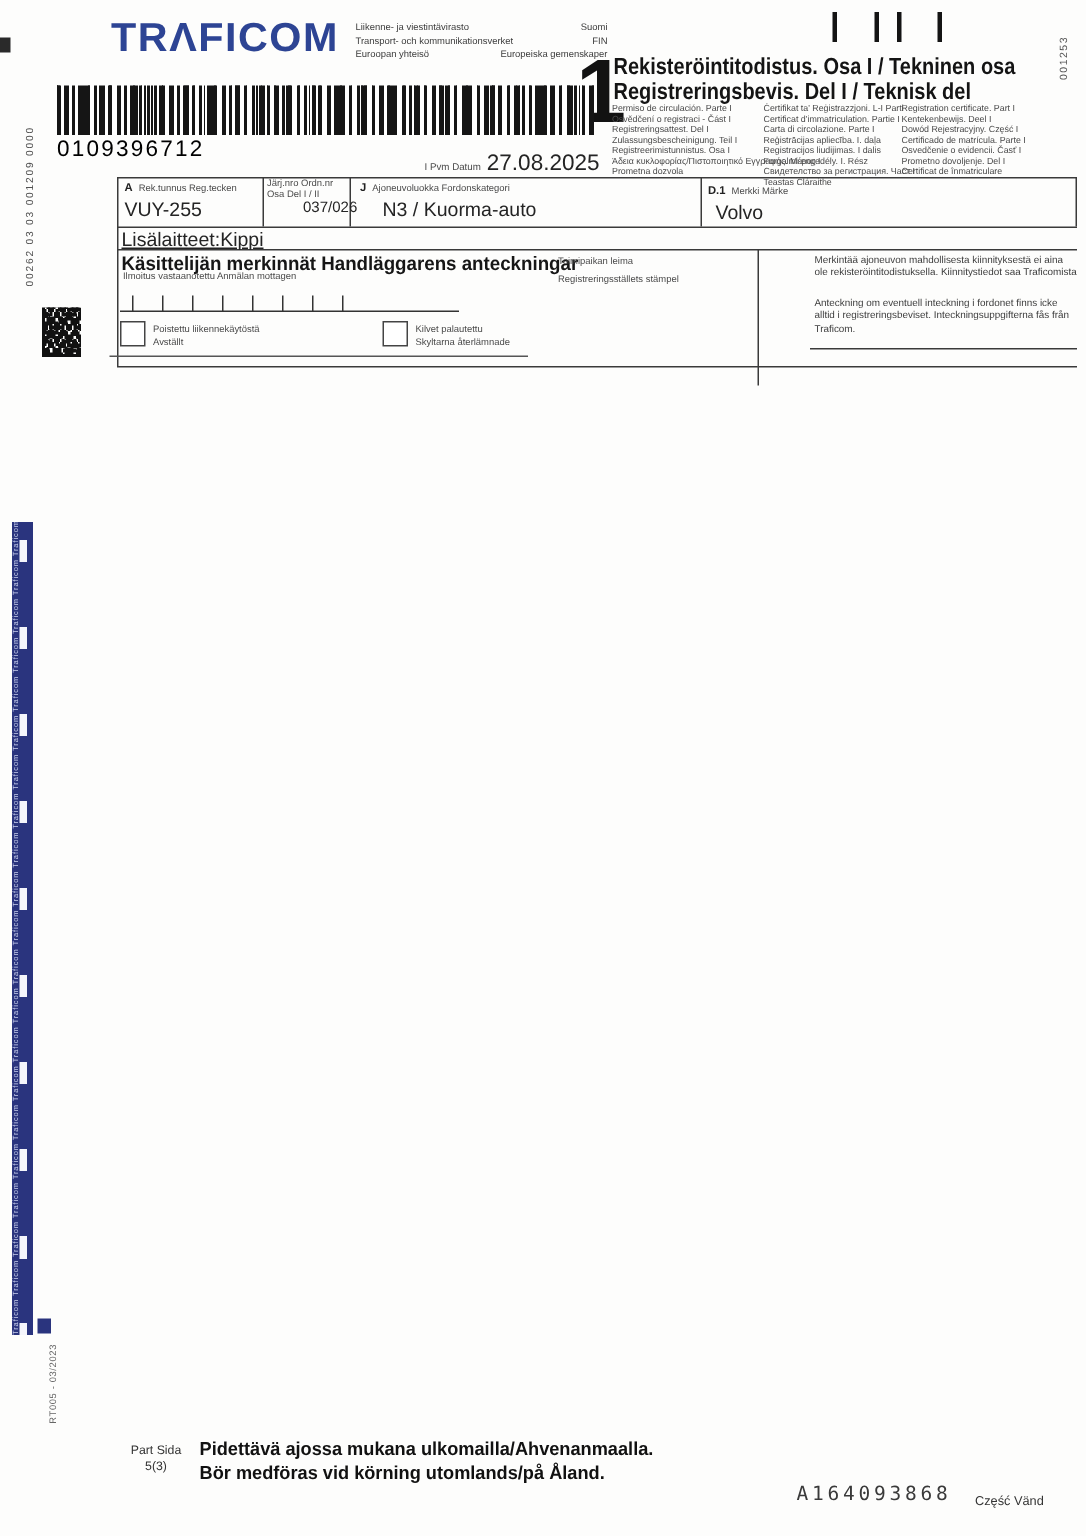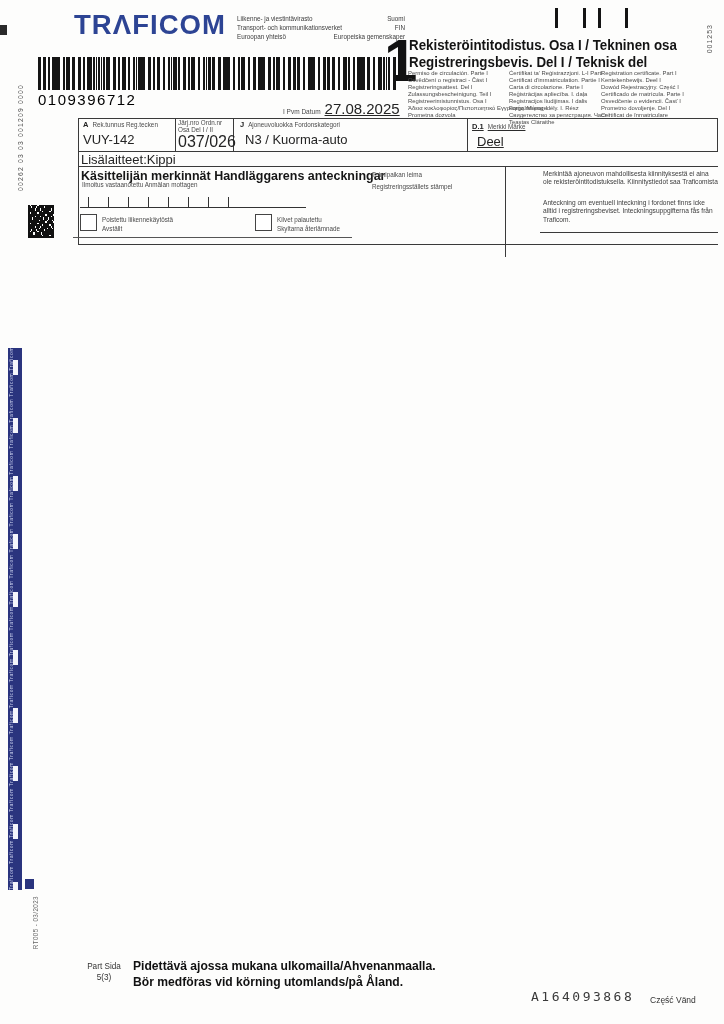--- a/index.html
+++ b/index.html
@@ -27,21 +27,21 @@
   .barcode{left:38px;top:57px;width:358px;height:33px;background-color:#fff;
     background-image:
       repeating-linear-gradient(90deg,#151515 0 2px,transparent 2px 5px),
       repeating-linear-gradient(90deg,#151515 0 1px,transparent 1px 7px),
       repeating-linear-gradient(90deg,#151515 0 3px,transparent 3px 17px),
       repeating-linear-gradient(90deg,#151515 0 1px,transparent 1px 29px);}
   .barcode-num{left:38px;top:91px;font-size:15px;letter-spacing:1.5px;color:#000000;}
   
   .dateblock{left:283px;top:100px;display:flex;align-items:baseline;}
   .date-label{font-size:6.5px;color:#4a4a4a;margin-right:4px;}
-  .date-value{font-size:15px;color:#242424;text-decoration:underline;}
+  .date-value{font-size:15px;color:#242424;}
   
   .hline{height:0;border-top:1.2px solid #3a3a3a;}
   .vline{width:0;border-left:1.2px solid #3a3a3a;}
   .cell-head{display:flex;gap:4px;align-items:baseline;white-space:nowrap;}
   .cell-code{font-size:7.5px;font-weight:700;color:#222;}
   .cell-label{font-size:6.3px;color:#4a4a4a;}
   .cell-value{font-size:13px;color:#242424;margin-top:3px;}
   .smalltext{font-size:6.3px;color:#4a4a4a;white-space:nowrap;}
   .heading-bold{font-size:13px;font-weight:700;color:#161616;white-space:nowrap;transform:scaleX(0.96);transform-origin:left top;}
   .lisal{font-size:13px;color:#242424;}
@@ -156,43 +156,43 @@
   <div class="abs vline" style="left:175px;top:118px;height:33px;"></div>
   <div class="abs vline" style="left:233px;top:118px;height:33px;"></div>
   <div class="abs vline" style="left:467px;top:118px;height:33px;"></div>
   <div class="abs vline" style="left:717px;top:118px;height:33px;"></div>
 
   <div class="abs" style="left:83px;top:120px;">
     <div class="cell-head">
       <span class="cell-code">A</span>
       <span class="cell-label">Rek.tunnus Reg.tecken</span>
     </div>
-    <div class="cell-value">VUY-142</div>
+    <div class="cell-value">VUY-255</div>
   </div>
   <div class="abs" style="left:178px;top:120px;">
     <div class="cell-label" style="line-height:6.5px;">Järj.nro Ordn.nr</div>
     <div class="cell-label" style="line-height:6.5px;">Osa Del I / II</div>
-    <div class="cell-value" style="margin-top:0;font-size:16px;">037/026</div>
+    <div class="cell-value" style="margin-top:0;font-size:10px;margin-left:24px;">037/026</div>
   </div>
   <div class="abs" style="left:240px;top:120px;">
     <div class="cell-head">
       <span class="cell-code">J</span>
       <span class="cell-label">Ajoneuvoluokka Fordonskategori</span>
     </div>
-    <div class="cell-value" style="margin-left:5px;">N3 / Kuorma-auto</div>
-  </div>
-  <div class="abs" style="left:472px;top:122px;text-decoration:underline;">
+    <div class="cell-value" style="margin-left:15px;">N3 / Kuorma-auto</div>
+  </div>
+  <div class="abs" style="left:472px;top:122px;">
     <div class="cell-head">
       <span class="cell-code">D.1</span>
       <span class="cell-label">Merkki Märke</span>
     </div>
-    <div class="cell-value" style="margin-left:5px;">Deel</div>
-  </div>
-
-  <div class="abs lisal" style="left:81px;top:152px;">Lisälaitteet:Kippi</div>
+    <div class="cell-value" style="margin-left:5px;">Volvo</div>
+  </div>
+
+  <div class="abs lisal" style="left:81px;top:152px;text-decoration:underline;">Lisälaitteet:Kippi</div>
 
   <div class="abs heading-bold" style="left:81px;top:168px;">Käsittelijän merkinnät Handläggarens anteckningar</div>
   <div class="abs smalltext" style="left:372px;top:171px;">Toimipaikan leima</div>
   <div class="abs smalltext" style="left:82px;top:181px;">Ilmoitus vastaanotettu Anmälan mottagen</div>
   <div class="abs smalltext" style="left:372px;top:183px;">Registreringsställets stämpel</div>
 
   <div class="abs ruler">
     <i style="left:8px;"></i>
       <i style="left:28px;"></i>
       <i style="left:48px;"></i>

